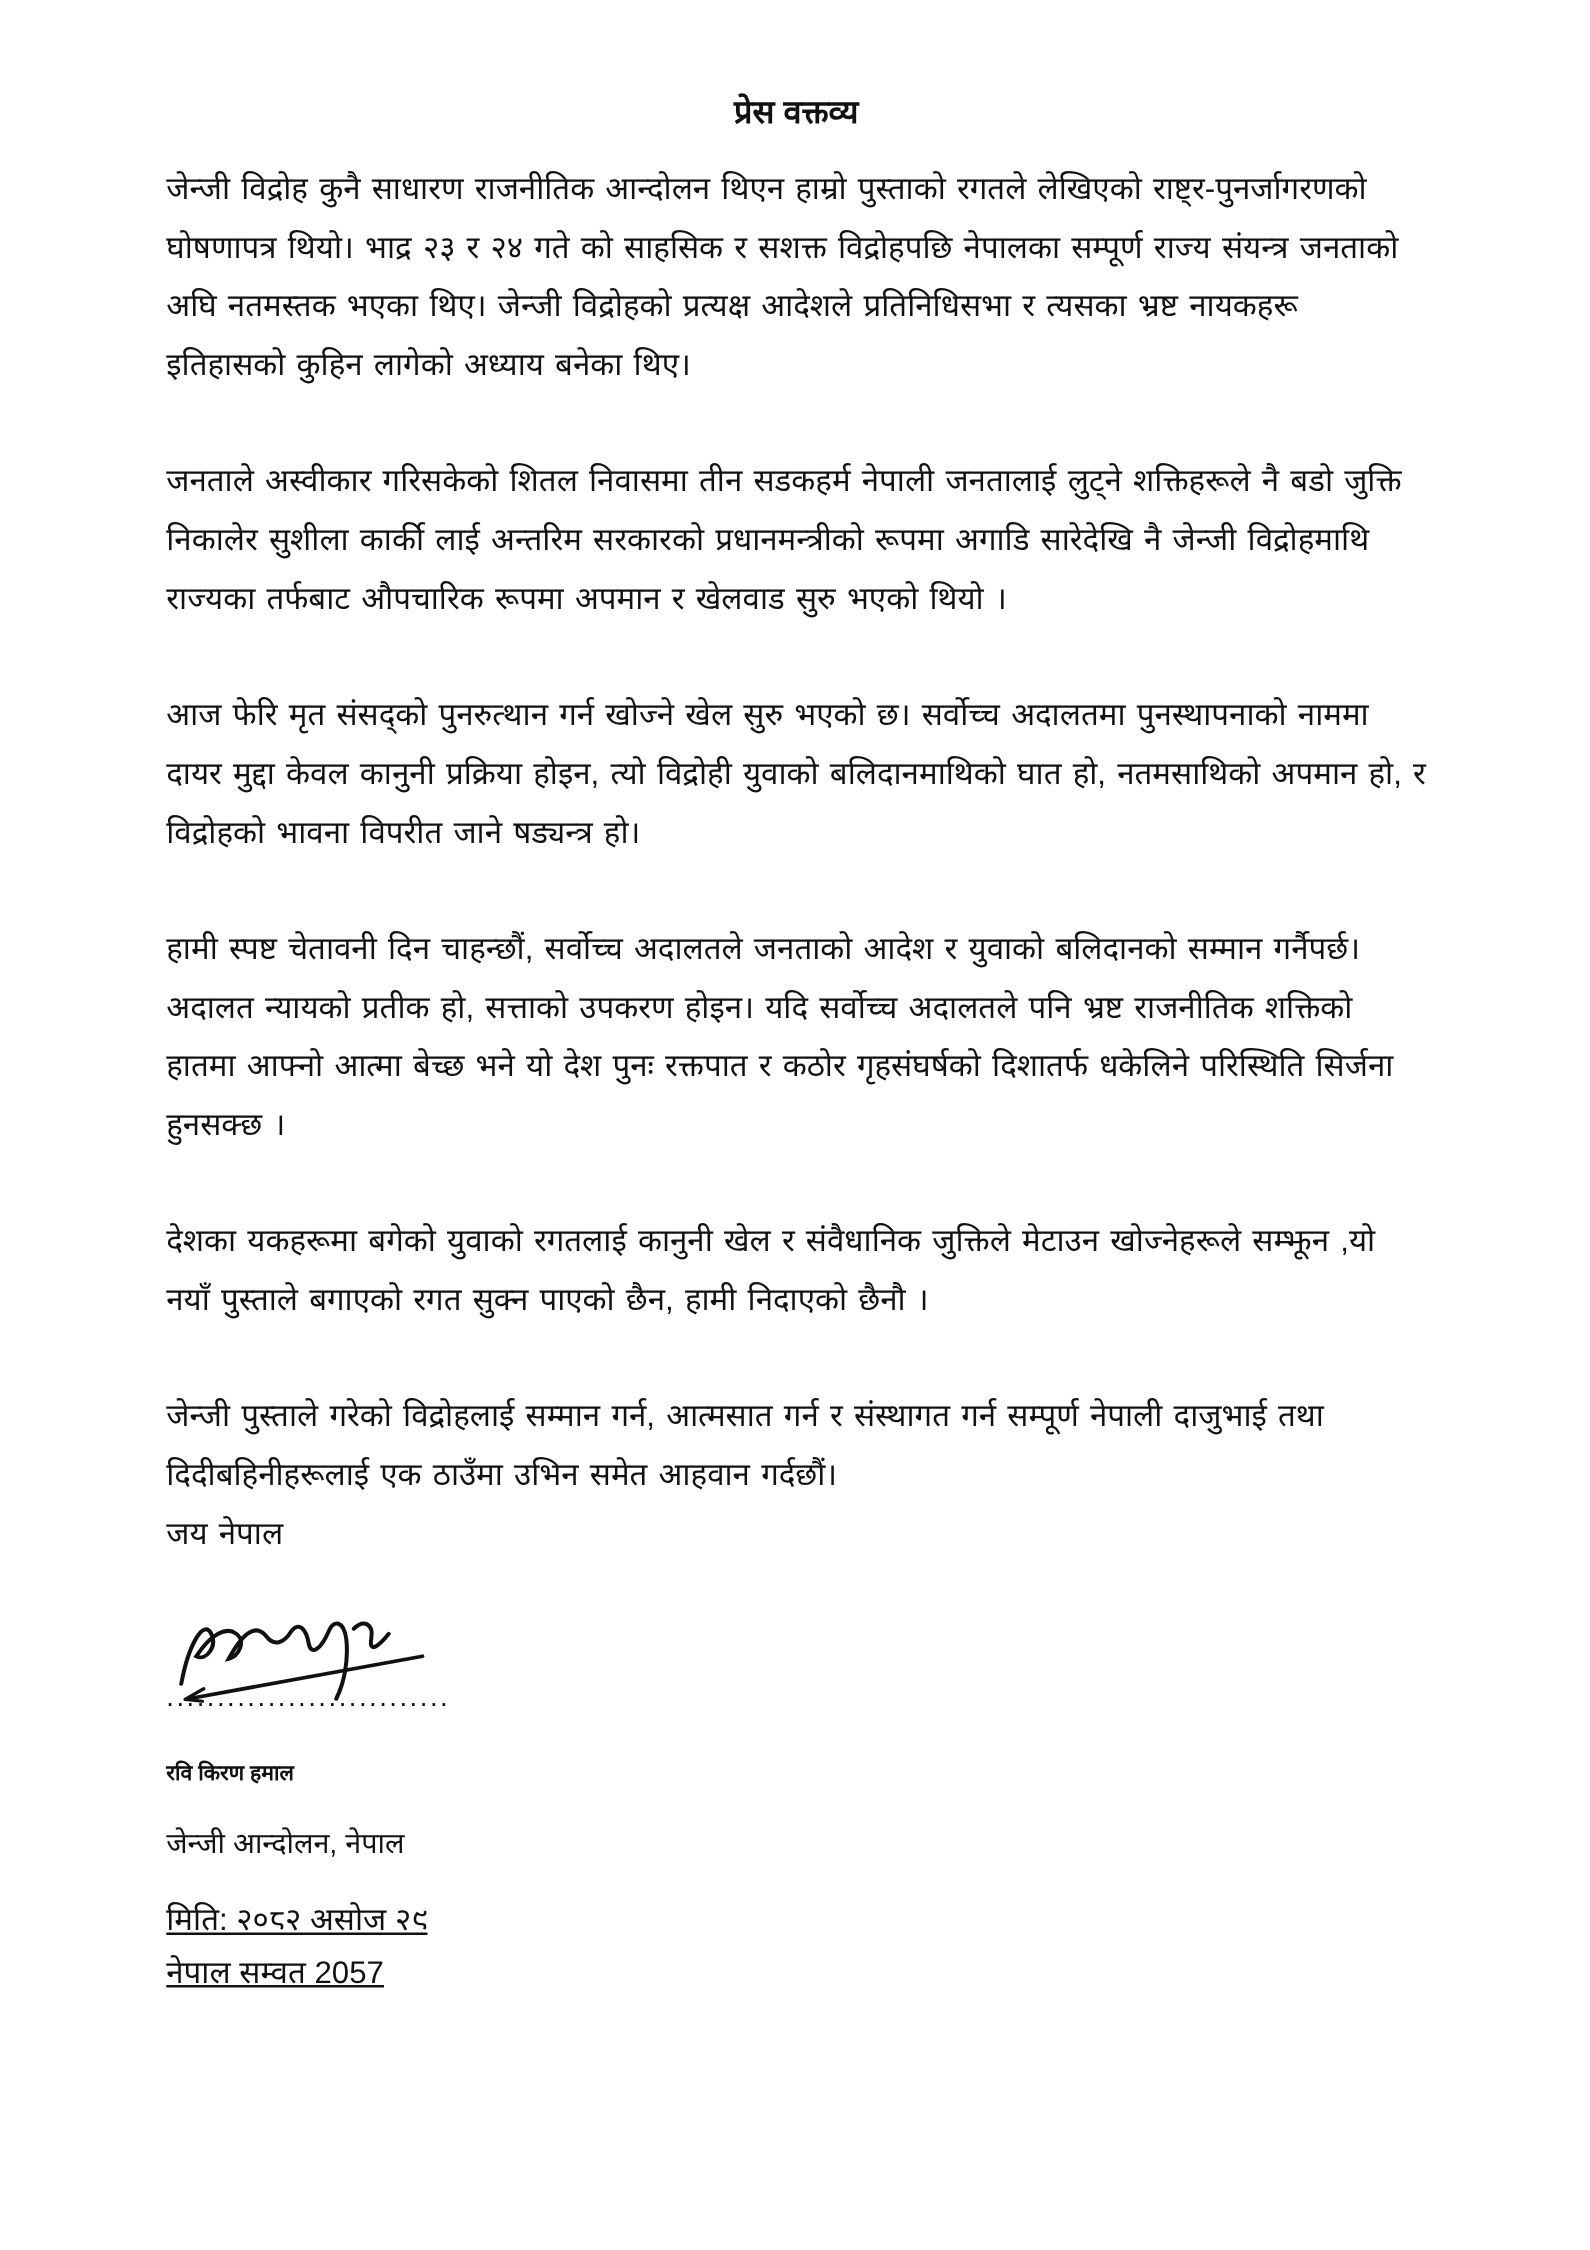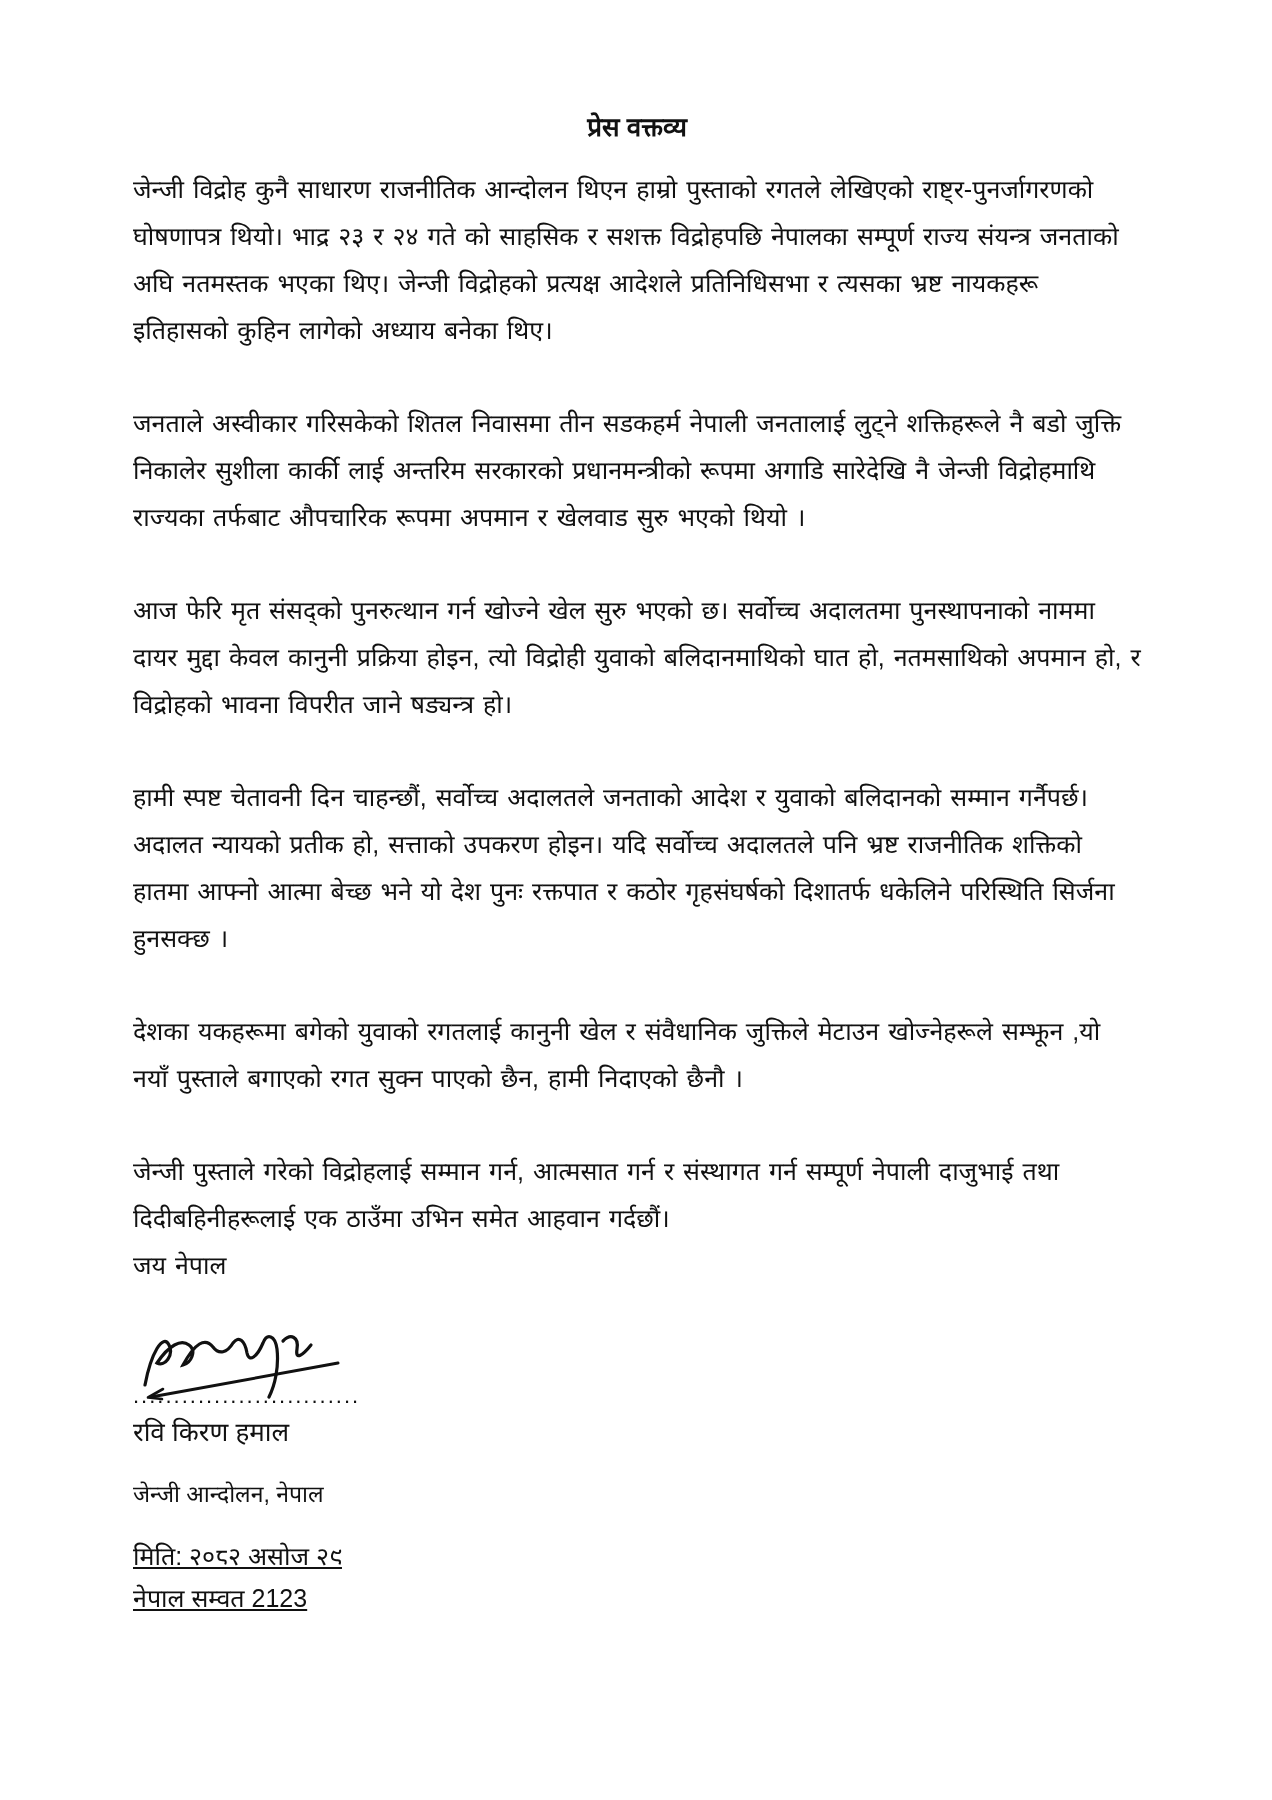--- a/index.html
+++ b/index.html
@@ -10,21 +10,21 @@
   }
   .page {
     position: relative;
     width: 1272px;
     height: 1800px;
     margin: 0 auto;
     background: #ffffff;
     color: #111111;
     overflow: hidden;
     box-sizing: border-box;
-    padding: 110px 131px 0 133px;
+    padding: 72px 131px 0 133px;
   }
   .doc-title {
     text-align: center;
     font-weight: bold;
     font-size: 26px;
     line-height: 34px;
     margin: 0 0 22px 0;
   }
   .doc-body p {
     font-size: 25px;
@@ -44,23 +44,23 @@
     margin-left: 2px;
   }
   .dotted-line {
     font-size: 22px;
     line-height: 10px;
     letter-spacing: 2px;
     margin-top: -14px;
     color: #111;
   }
   .signer-name {
-    font-weight: normal;
-    font-size: 26px;
-    margin-top: 12px;
+    font-weight: bold;
+    font-size: 17px;
+    margin-top: 43px;
   }
   .signer-org {
     font-size: 23px;
     margin-top: 28px;
   }
   .date-block {
     font-size: 25px;
     line-height: 42px;
     margin-top: 26px;
     text-decoration: underline;
@@ -93,18 +93,18 @@
     </svg>
 
     <div class="dotted-line">............................</div>
 
     <div class="signer-name">रवि किरण हमाल</div>
 
     <div class="signer-org">जेन्जी आन्दोलन, नेपाल</div>
 
     <div class="date-block">
       <div>मिति: २०८२ असोज २९</div>
-      <div>नेपाल सम्वत 2123</div>
+      <div>नेपाल सम्वत 2057</div>
     </div>
 
   </div>
 
 </div>
 
 </body></html>

